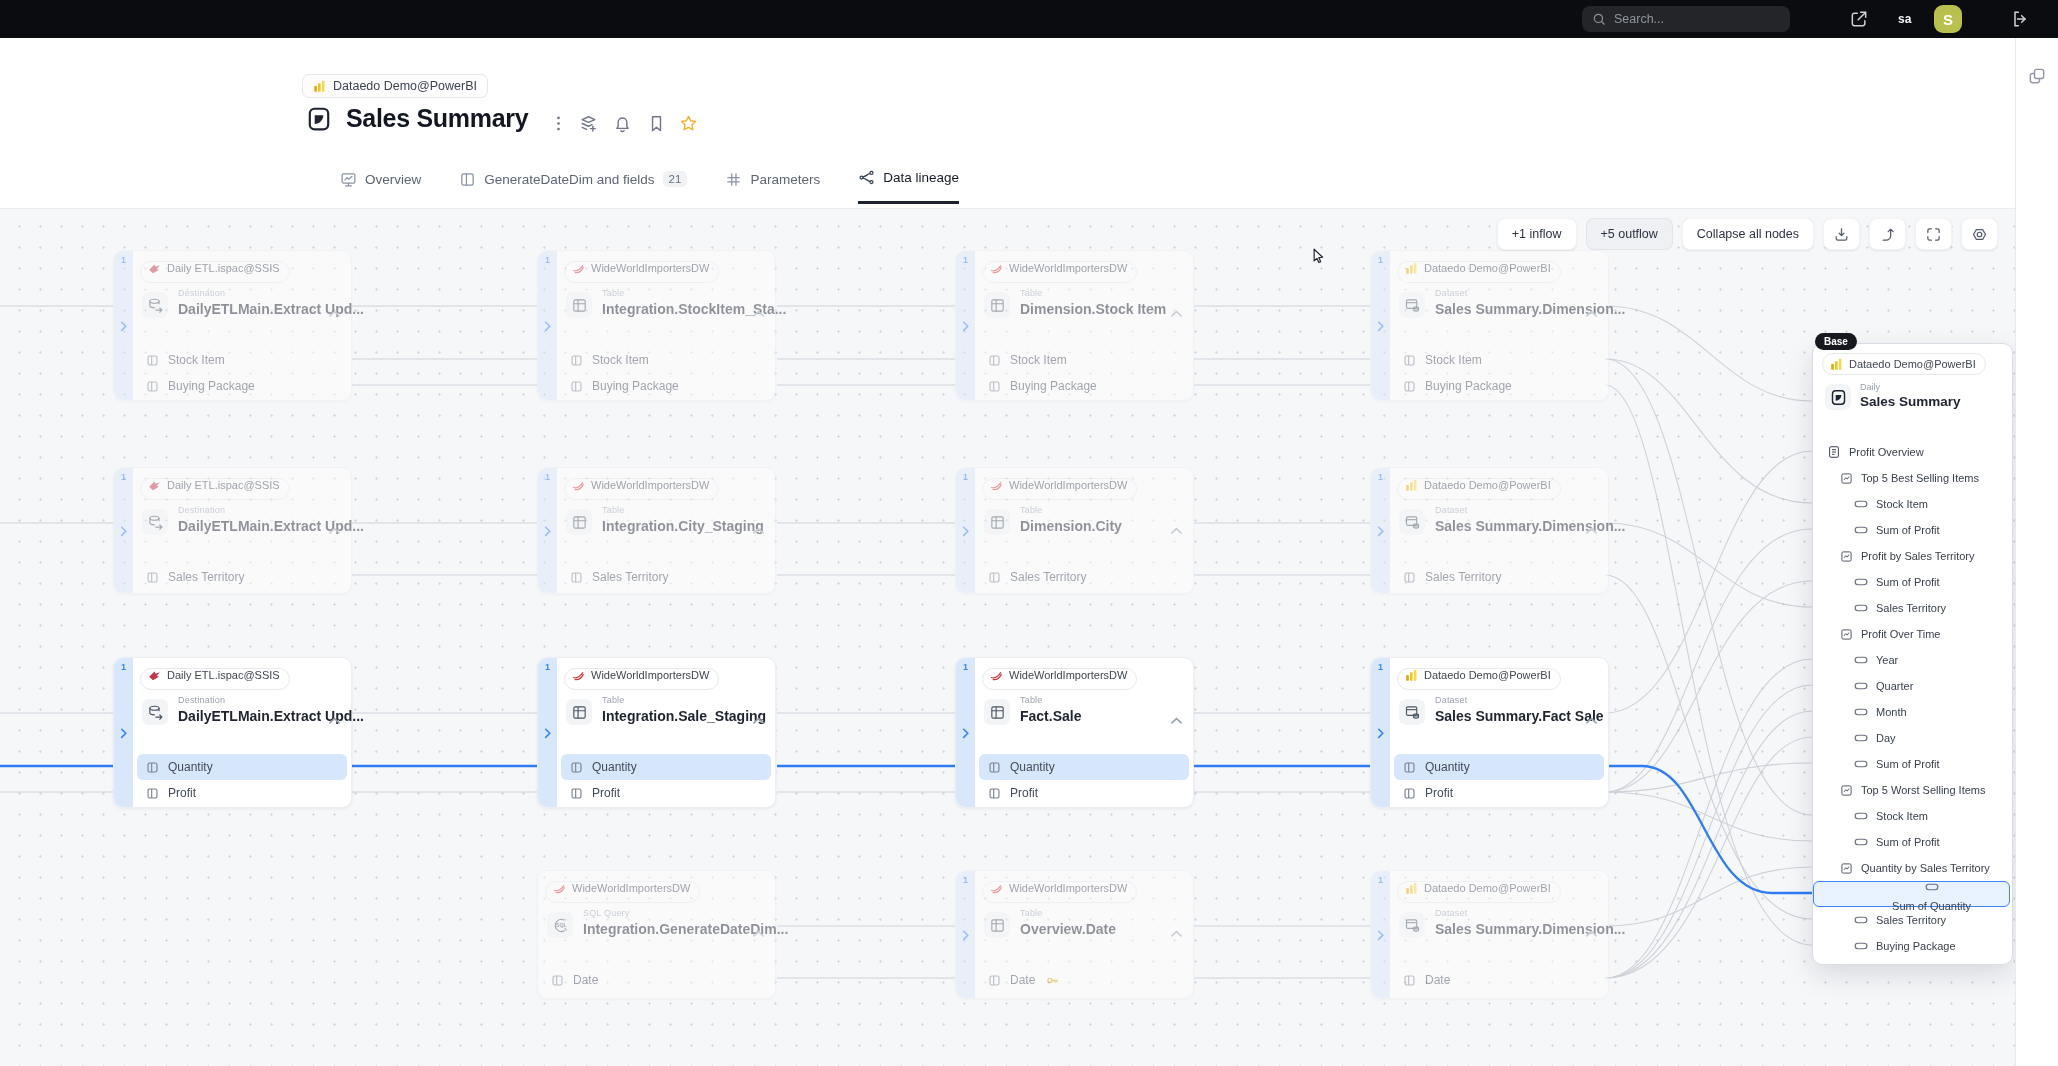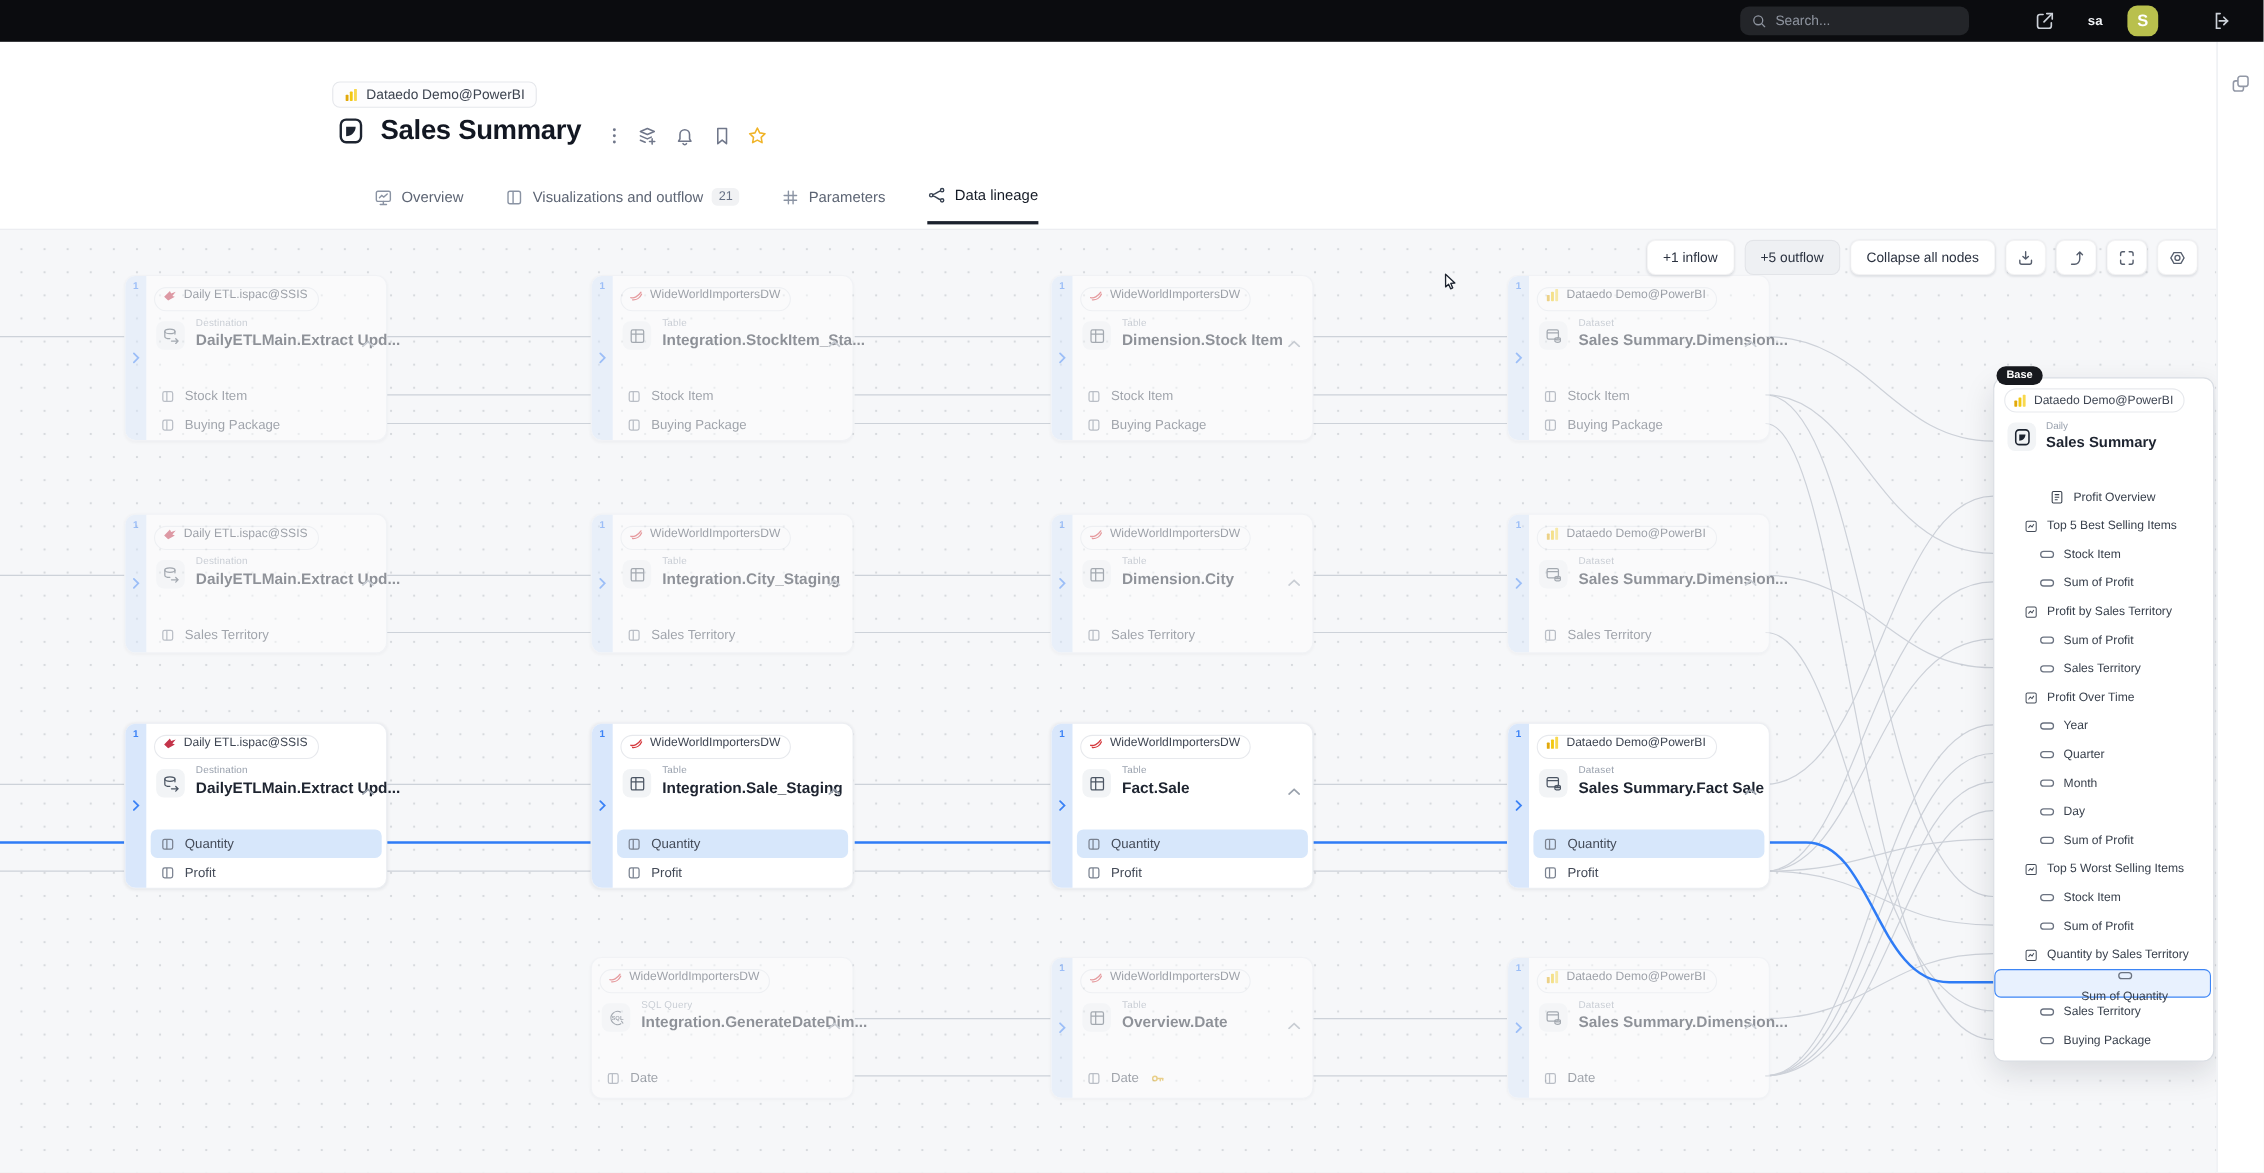--- a/index.html
+++ b/index.html
@@ -91,21 +91,21 @@
   .pchip svg { width:13px; height:13px; }
   .ptype-ic { position:absolute; left:12px; top:40px; width:26px; height:26px; background:#f2f4f6; border-radius:7px;
               display:flex; align-items:center; justify-content:center; }
   .ptype-ic svg { width:17px; height:17px; }
   .plabel { position:absolute; left:47px; top:38px; font-size:9px; color:#9aa2ae; }
   .ptitle { position:absolute; left:47px; top:50px; font-size:13.5px; font-weight:700; color:#1e2430; }
   .ptree { position:absolute; left:0; right:2px; top:95px; }
   .trow { height:26px; display:flex; align-items:center; gap:8px; font-size:11px; color:#39414d; border:1.5px solid transparent;
           border-radius:6px; cursor:pointer; white-space:nowrap; }
   .trow svg { flex:none; }
-  .trow.lvl0 { padding-left:13px;margin-left:36px; }
+  .trow.lvl0 { padding-left:13px; }
   .trow.lvl1 { padding-left:26px; }
   .trow.lvl2 { padding-left:40px; }
   .trow.sel { background:#e8f1fe; border-color:#3d85f5;flex-direction:column; }
 
   .cursor { position:absolute; z-index:60; width:18px; height:18px; pointer-events:none; }
 </style>
 </head>
 <body>
 
 <div class="screen">
@@ -205,21 +205,21 @@
             <path d="M8 21h8"></path>
             <path d="M7 12.5l3-3 2.5 2 4.5-4"></path>
           </svg>
         <span>Overview</span>
       </div>
       <div class="tab">
         <svg viewBox="0 0 24 24" fill="none" stroke="currentColor" stroke-width="1.8">
             <rect x="4" y="4" width="16" height="16" rx="2.5"></rect>
             <path d="M10.5 4v16"></path>
           </svg>
-        <span>Visualizations and outflow</span>
+        <span>GenerateDateDim and fields</span>
         <span class="badge">21</span>
       </div>
       <div class="tab">
         <svg viewBox="0 0 24 24" fill="none" stroke="currentColor" stroke-width="1.8" stroke-linecap="round">
             <path d="M9.5 4v16M15.5 4v16M4 9.5h16M4 15.5h16"></path>
           </svg>
         <span>Parameters</span>
       </div>
       <div class="tab active">
         <svg viewBox="0 0 24 24" fill="none" stroke="currentColor" stroke-width="1.8">

